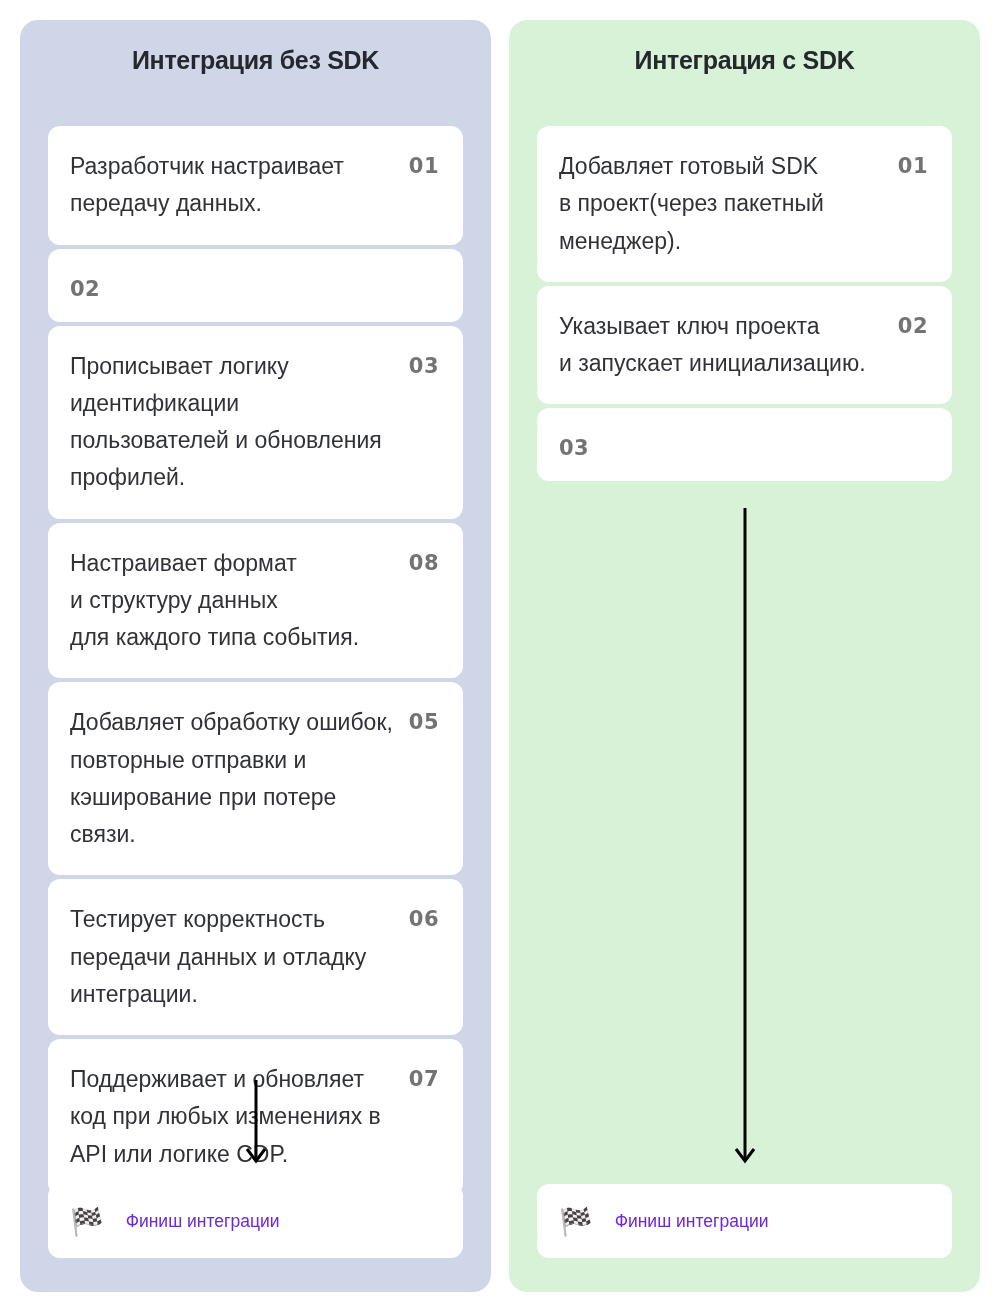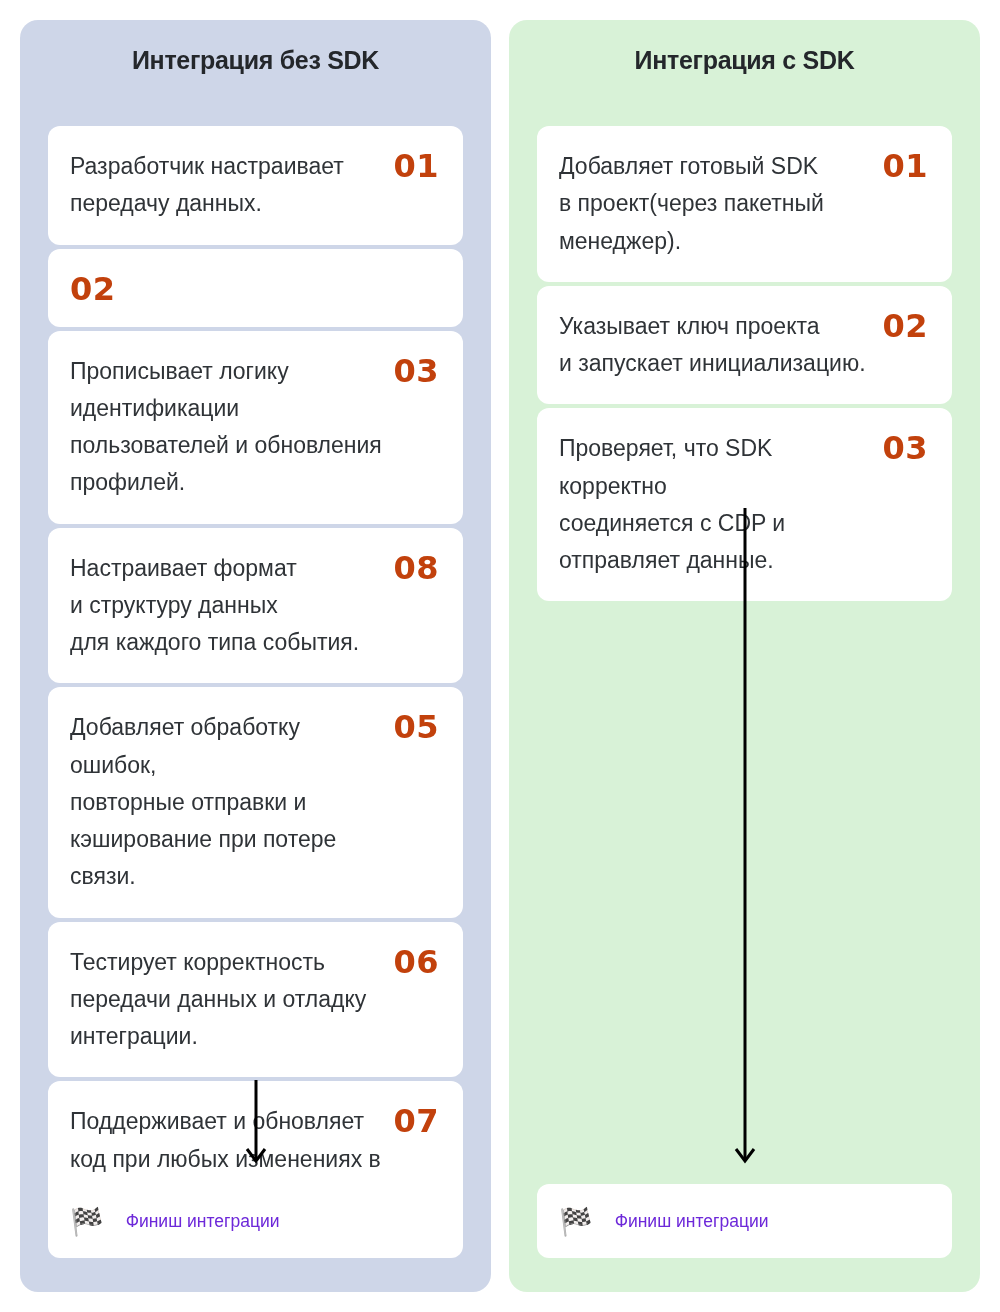--- a/index.html
+++ b/index.html
@@ -86,26 +86,26 @@
   .card-text {
     font-size: 23px;
     line-height: 1.62;
     color: #2f3337;
     white-space: pre-line;
     max-width: 325px;
     font-family: "Liberation Sans", "DejaVu Sans", sans-serif;
   }
 
   .card-num {
-    font-size: 32px;
+    font-size: 21px;
     font-weight: 700;
-    color: #c2410c;
+    color: #737373;
     letter-spacing: 0.5px;
     line-height: 1.0;
-    margin-top: 2px;
+    margin-top: 8px;
     flex: 0 0 auto;
     font-family: "DejaVu Sans", "Liberation Sans", sans-serif;
   }
 
   
   .arrow {
     position: absolute;
     left: 50%;
     transform: translateX(-50%);
     width: 24px;
@@ -211,23 +211,20 @@
 в проект(через пакетный
 менеджер).</span>
           <span class="card-num">01</span>
         </li>
         <li class="card">
           <span class="card-text">Указывает ключ проекта
 и запускает инициализацию.</span>
           <span class="card-num">02</span>
         </li>
         <li class="card">
-          <span class="card-text">Проверяет, что SDK корректно
-соединяется с CDP и
-отправляет данные.</span>
           <span class="card-num">03</span>
         </li>
       </ul>
 
       <div class="arrow" style="top:488px; height:660px;">
         <svg width="24" height="660" viewBox="0 0 24 660" aria-hidden="true">
           <line x1="12" y1="0" x2="12" y2="651" stroke="#000000" stroke-width="3"></line>
           <path d="M 3 641 L 12 653 L 21 641" fill="none" stroke="#000000" stroke-width="3" stroke-linejoin="miter" stroke-linecap="butt"></path>
         </svg>
       </div>

